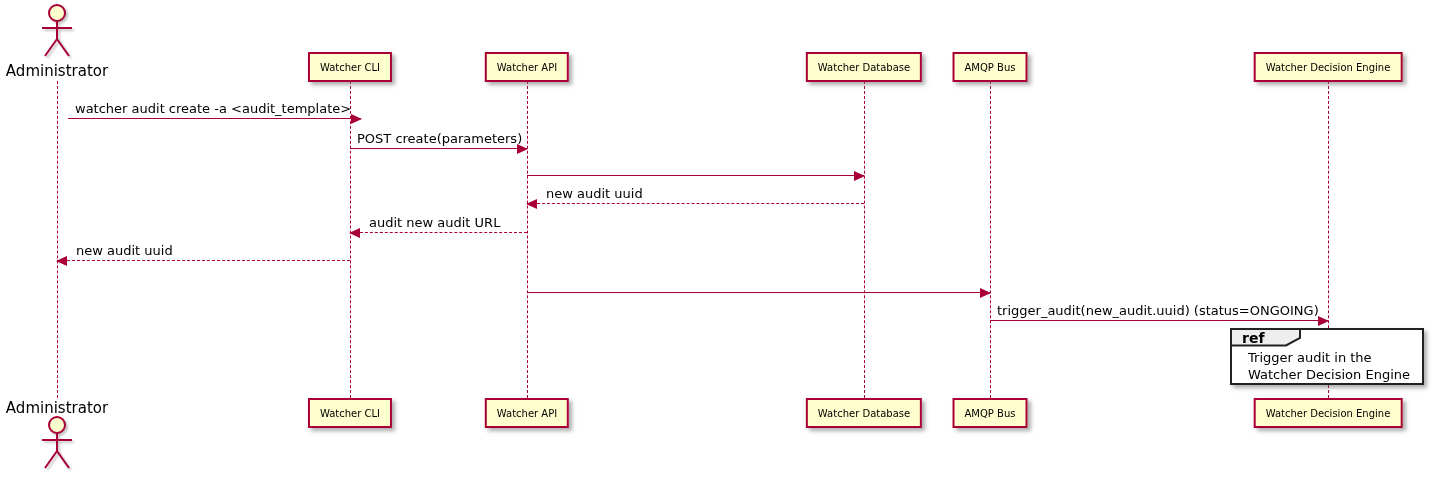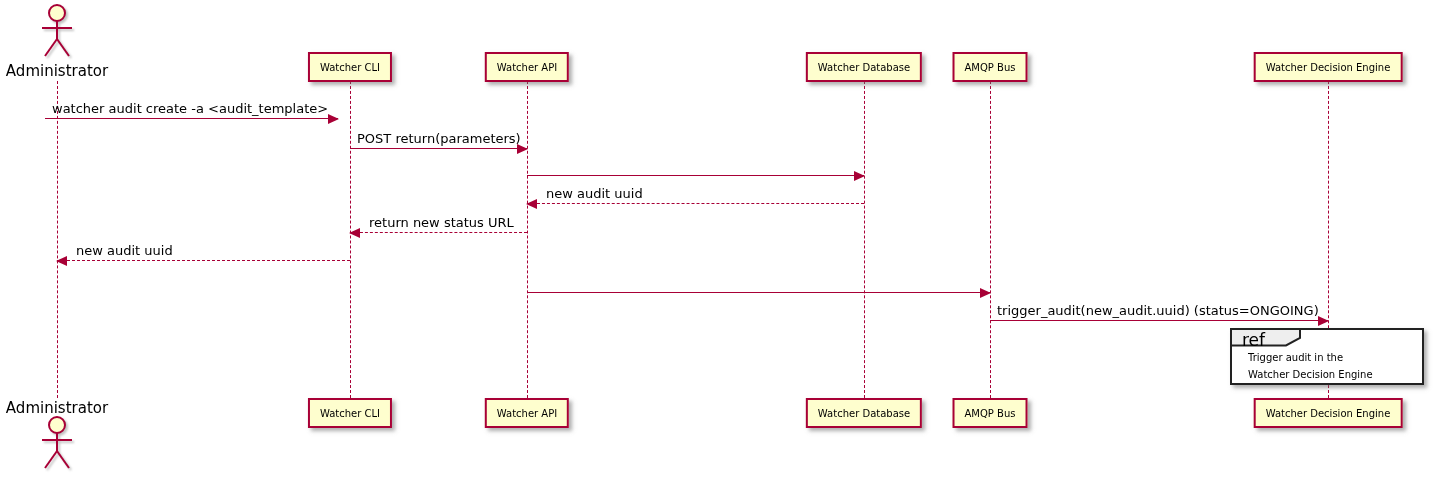--- a/index.html
+++ b/index.html
@@ -35,23 +35,23 @@
   }
   .msg.ltr .head { right:-1px; border-left:11px solid #A80036; }
   .msg.rtl .head { left:-1px; border-right:11px solid #A80036; }
   .ref-box {
     position:absolute; left:1230px; top:328px; width:194px; height:57px;
     background:#ffffff; border:2px solid #222222; box-sizing:border-box;
     box-shadow:3px 3px 4px rgba(110,110,110,0.55); z-index:3;
   }
   .ref-header { position:absolute; left:-2px; top:-2px; width:72px; height:19px; }
   .ref-header-label {
-    position:absolute; left:10px; top:0px; font-size:17px; font-weight:normal; z-index:1;
+    position:absolute; left:10px; top:0px; font-size:14px; font-weight:bold; z-index:1;
   }
-  .ref-body { position:absolute; left:16px; top:19px; font-size:10px; line-height:17px; }
+  .ref-body { position:absolute; left:16px; top:19px; font-size:13px; line-height:17px; }
 </style>
 </head>
 <body>
 
 <div class="canvas">
 
   <div class="lifeline" style="left:57px;"></div>
   <div class="lifeline" style="left:350px;"></div>
   <div class="lifeline" style="left:527px;"></div>
   <div class="lifeline" style="left:864px;"></div>
@@ -66,45 +66,45 @@
     <line x1="20" y1="36" x2="32" y2="53" stroke="#A80036" stroke-width="2"></line>
   </svg>
   <div class="actor-label" style="left:57px; top:62px;">Administrator</div>
 
   <div class="participant" style="left:350px; top:52px;">Watcher CLI</div>
   <div class="participant" style="left:527px; top:52px;">Watcher API</div>
   <div class="participant" style="left:864px; top:52px;">Watcher Database</div>
   <div class="participant" style="left:990px; top:52px;">AMQP Bus</div>
   <div class="participant" style="left:1328px; top:52px;">Watcher Decision Engine</div>
 
-  <div class="msg ltr" style="left:45px; top:99px; width:293px;">
+  <div class="msg ltr" style="left:68px; top:99px; width:293px;">
     <span class="label">watcher audit create -a &lt;audit_template&gt;</span>
     <div class="line"></div>
     <div class="head"></div>
   </div>
 
   <div class="msg ltr" style="left:350px; top:129px; width:177px;">
-    <span class="label">POST return(parameters)</span>
+    <span class="label">POST create(parameters)</span>
     <div class="line"></div>
     <div class="head"></div>
   </div>
 
   <div class="msg ltr" style="left:527px; top:156px; width:337px;">
     <div class="line"></div>
     <div class="head"></div>
   </div>
 
   <div class="msg rtl dashed" style="left:527px; top:184px; width:337px;">
     <span class="label">new audit uuid</span>
     <div class="line"></div>
     <div class="head"></div>
   </div>
 
   <div class="msg rtl dashed" style="left:350px; top:213px; width:177px;">
-    <span class="label">return new status URL</span>
+    <span class="label">audit new audit URL</span>
     <div class="line"></div>
     <div class="head"></div>
   </div>
 
   <div class="msg rtl dashed" style="left:57px; top:241px; width:293px;">
     <span class="label">new audit uuid</span>
     <div class="line"></div>
     <div class="head"></div>
   </div>
 

